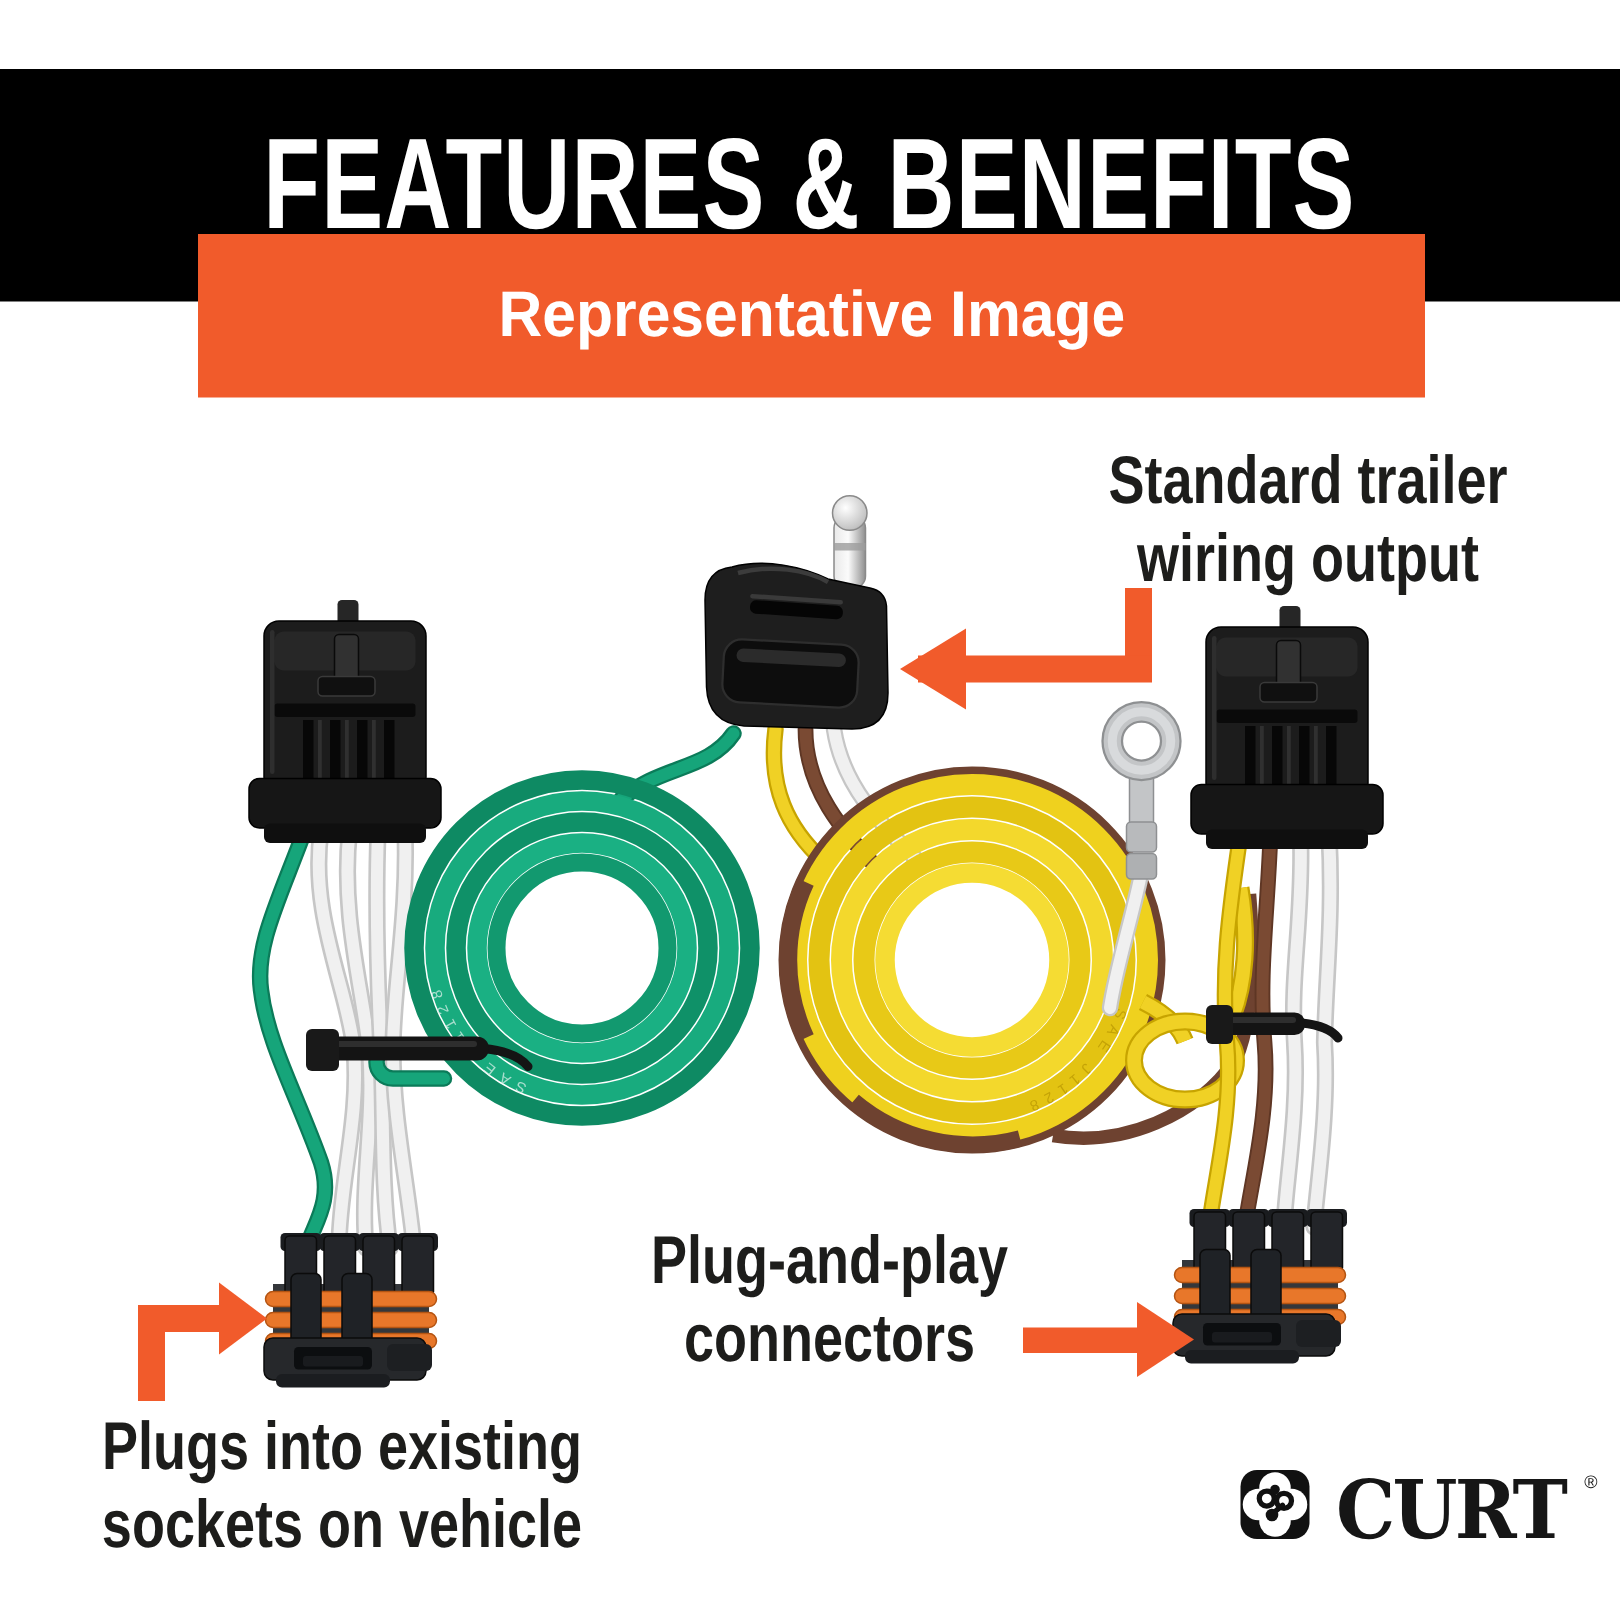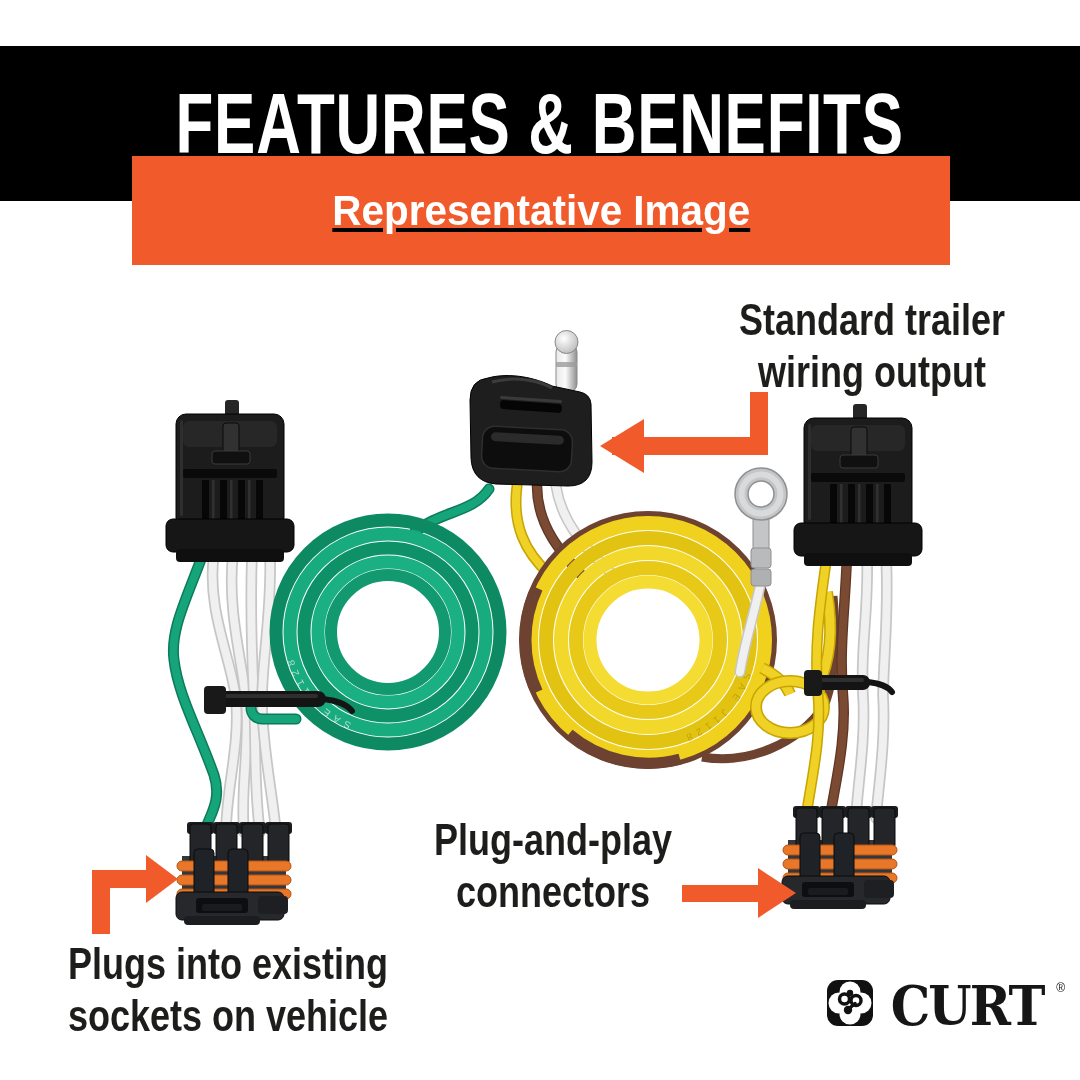--- a/index.html
+++ b/index.html
@@ -10,21 +10,21 @@
   .topbar{
     position:absolute;left:0;top:0;width:1080px;height:155px;background:#000000;
     display:flex;align-items:center;justify-content:center;z-index:3;margin-top:46px;
   }
   .topbar h1{
     margin:0;color:#ffffff;font-size:86px;font-weight:bold;white-space:nowrap;
     transform:scaleX(.72);letter-spacing:1px;
   }
   .banner{
     position:absolute;left:132px;top:156px;width:818px;height:109px;background:#F15B2B;
-    display:flex;align-items:center;justify-content:center;z-index:3;text-decoration:underline;
+    display:flex;align-items:center;justify-content:center;z-index:3;
   }
   .banner span{
     color:#ffffff;font-size:43px;font-weight:bold;white-space:nowrap;transform:scaleX(.94);
   }
   .illustration{position:absolute;left:0;top:0;z-index:1;}
   .callout{
     position:absolute;z-index:4;color:#1D1D1B;font-weight:bold;text-align:center;
     font-size:45px;line-height:1.16;white-space:nowrap;transform:scaleX(.80);
   }
   .callout span{display:block;}

